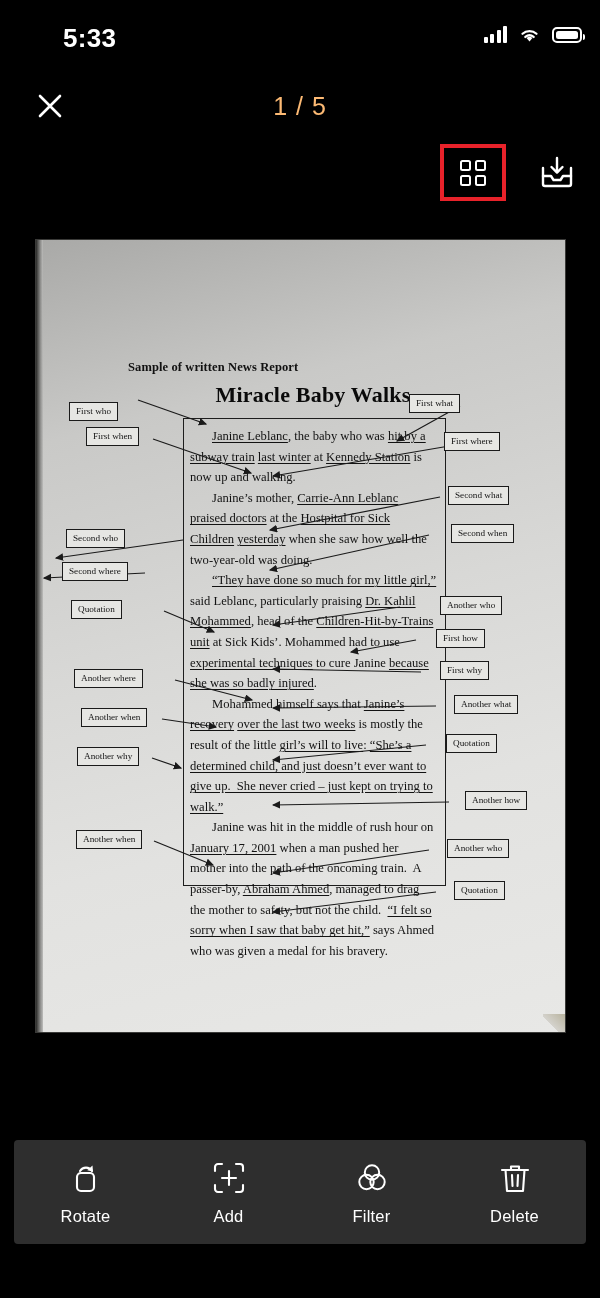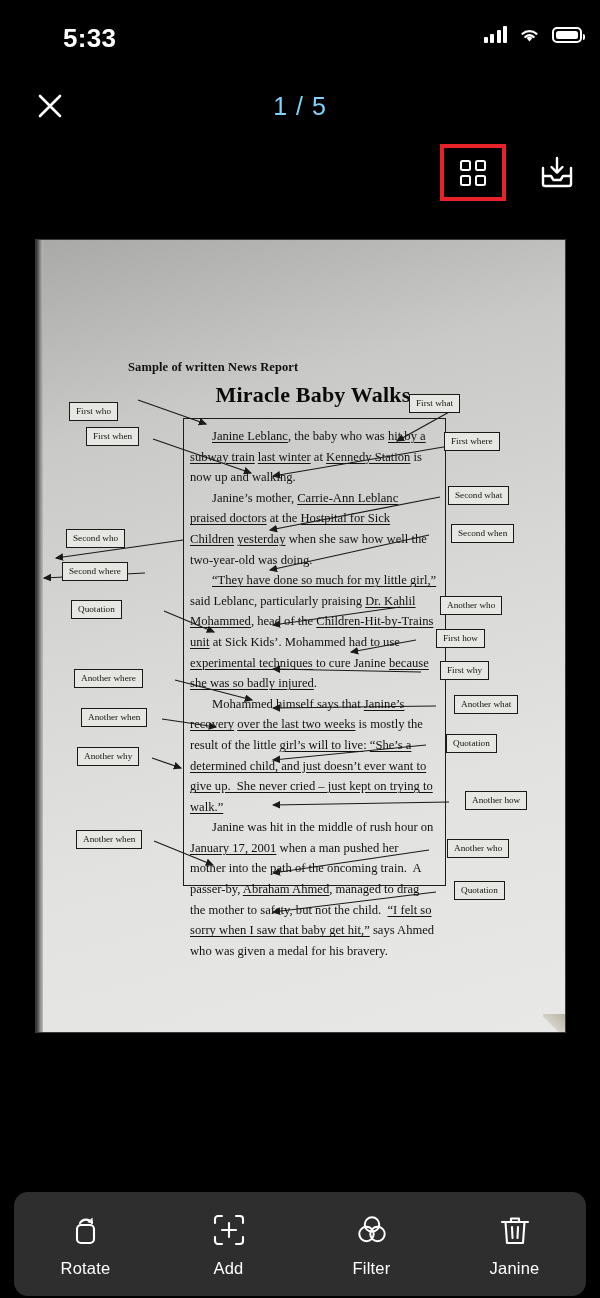--- a/index.html
+++ b/index.html
@@ -29,21 +29,21 @@
 
   
   .topbar { position:absolute; top:66px; left:0; width:600px; height:80px; }
   .close-btn {
     position:absolute; left:28px; top:18px; width:44px; height:44px;
     display:flex; align-items:center; justify-content:center; cursor:pointer;
   }
   .page-indicator {
     position:absolute; left:0; top:0; width:600px; height:80px;
     display:flex; align-items:center; justify-content:center;
-    color:#7dd3fc; font-size:25px; font-weight:400; letter-spacing:1px;
+    color:#fdba74; font-size:25px; font-weight:400; letter-spacing:1px;
   }
   .grid-btn {
     position:absolute; left:440px; top:78px; width:66px; height:57px;
     border:4px solid #e8222a; display:flex; align-items:center; justify-content:center;
     cursor:pointer;
   }
   .grid-glyph { display:grid; grid-template-columns:11px 11px; grid-template-rows:11px 11px; gap:4px; }
   .grid-glyph span { border:2.5px solid #fff; border-radius:2.5px; display:block; }
   .save-btn { position:absolute; left:533px; top:84px; width:48px; height:46px; display:flex;
     align-items:center; justify-content:center; cursor:pointer; }
@@ -95,22 +95,22 @@
     position:absolute; background:#e6e6e3;
     border:1.1px solid #1a1a1a;
     font-family:"Liberation Serif", serif;
     font-size:9.2px; color:#141414;
     padding:3px 6px; white-space:nowrap; line-height:11px;
   }
   .ann-svg { position:absolute; left:0; top:0; width:529px; height:792px; pointer-events:none; }
 
   
   .toolbar {
-    position:absolute; left:14px; top:1192px; width:572px; height:104px;
-    background:#2e2e2e; border-radius:14px;
+    position:absolute; left:14px; top:1140px; width:572px; height:104px;
+    background:#2e2e2e; border-radius:4px;
     display:flex; align-items:center; justify-content:space-around;
   }
   .tool { width:96px; display:flex; flex-direction:column; align-items:center; gap:9px; cursor:pointer; }
   .tool .ic { height:40px; display:flex; align-items:center; justify-content:center; }
   .tool .tl { color:#fff; font-size:16.5px; letter-spacing:.2px; }
 </style>
 </head>
 <body>
 
 <div id="app">
@@ -304,17 +304,17 @@
       <div class="ic">
         <svg width="34" height="34" viewBox="0 0 34 34">
           <g stroke="#fff" stroke-width="2.1" fill="none" stroke-linecap="round" stroke-linejoin="round">
             <path d="M4 9 L30 9"></path>
             <path d="M13 9 L13 5.5 L21 5.5 L21 9"></path>
             <path d="M7.5 9 L9 30 L25 30 L26.5 9"></path>
             <path d="M14 14 L14.5 25 M20 14 L19.5 25"></path>
           </g>
         </svg>
       </div>
-      <div class="tl">Janine</div>
+      <div class="tl">Delete</div>
     </div>
 
   </div>
 </div>
 
 </body></html>

